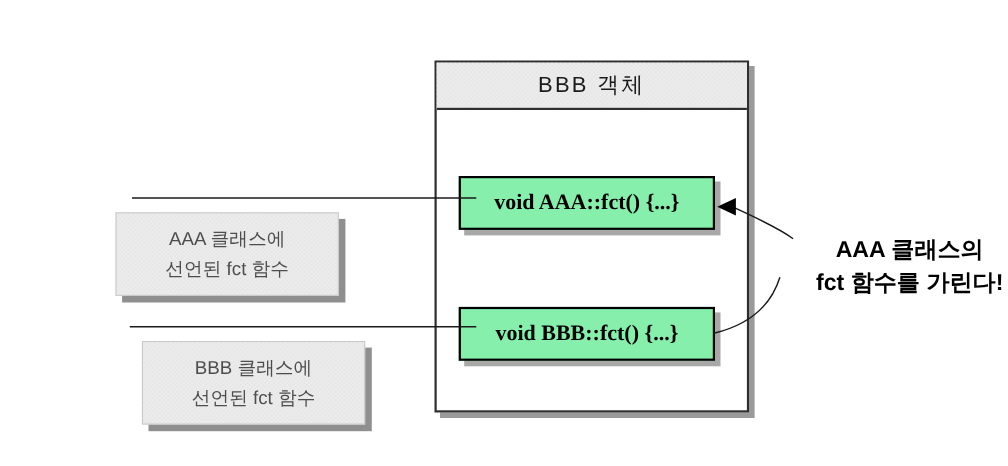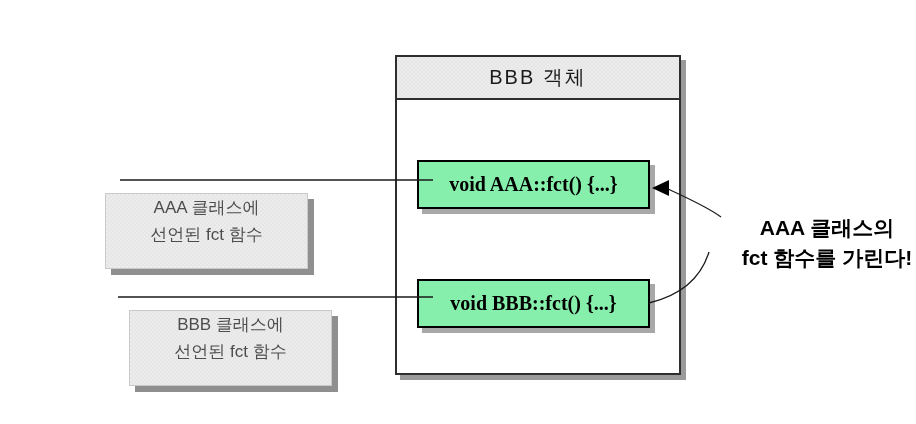--- a/index.html
+++ b/index.html
@@ -79,20 +79,21 @@
     background: #ececec;
     background-image:
       linear-gradient(45deg, #e6e6e6 25%, transparent 25%, transparent 75%, #e6e6e6 75%),
       linear-gradient(45deg, #e6e6e6 25%, transparent 25%, transparent 75%, #e6e6e6 75%);
     background-size: 4px 4px;
     background-position: 0 0, 2px 2px;
     box-shadow: 6px 6px 0 #8f8f8f;
     display: flex;
     flex-direction: column;
     align-items: center;
+    justify-content: center;
     text-align: center;
     font-size: 17px;
     line-height: 27px;
     color: #4d4d4d;
   }
   .label-aaa { top: 193px; }
   .label-bbb { top: 310px; margin-left: 24px; }
 
   
   .annotation {

